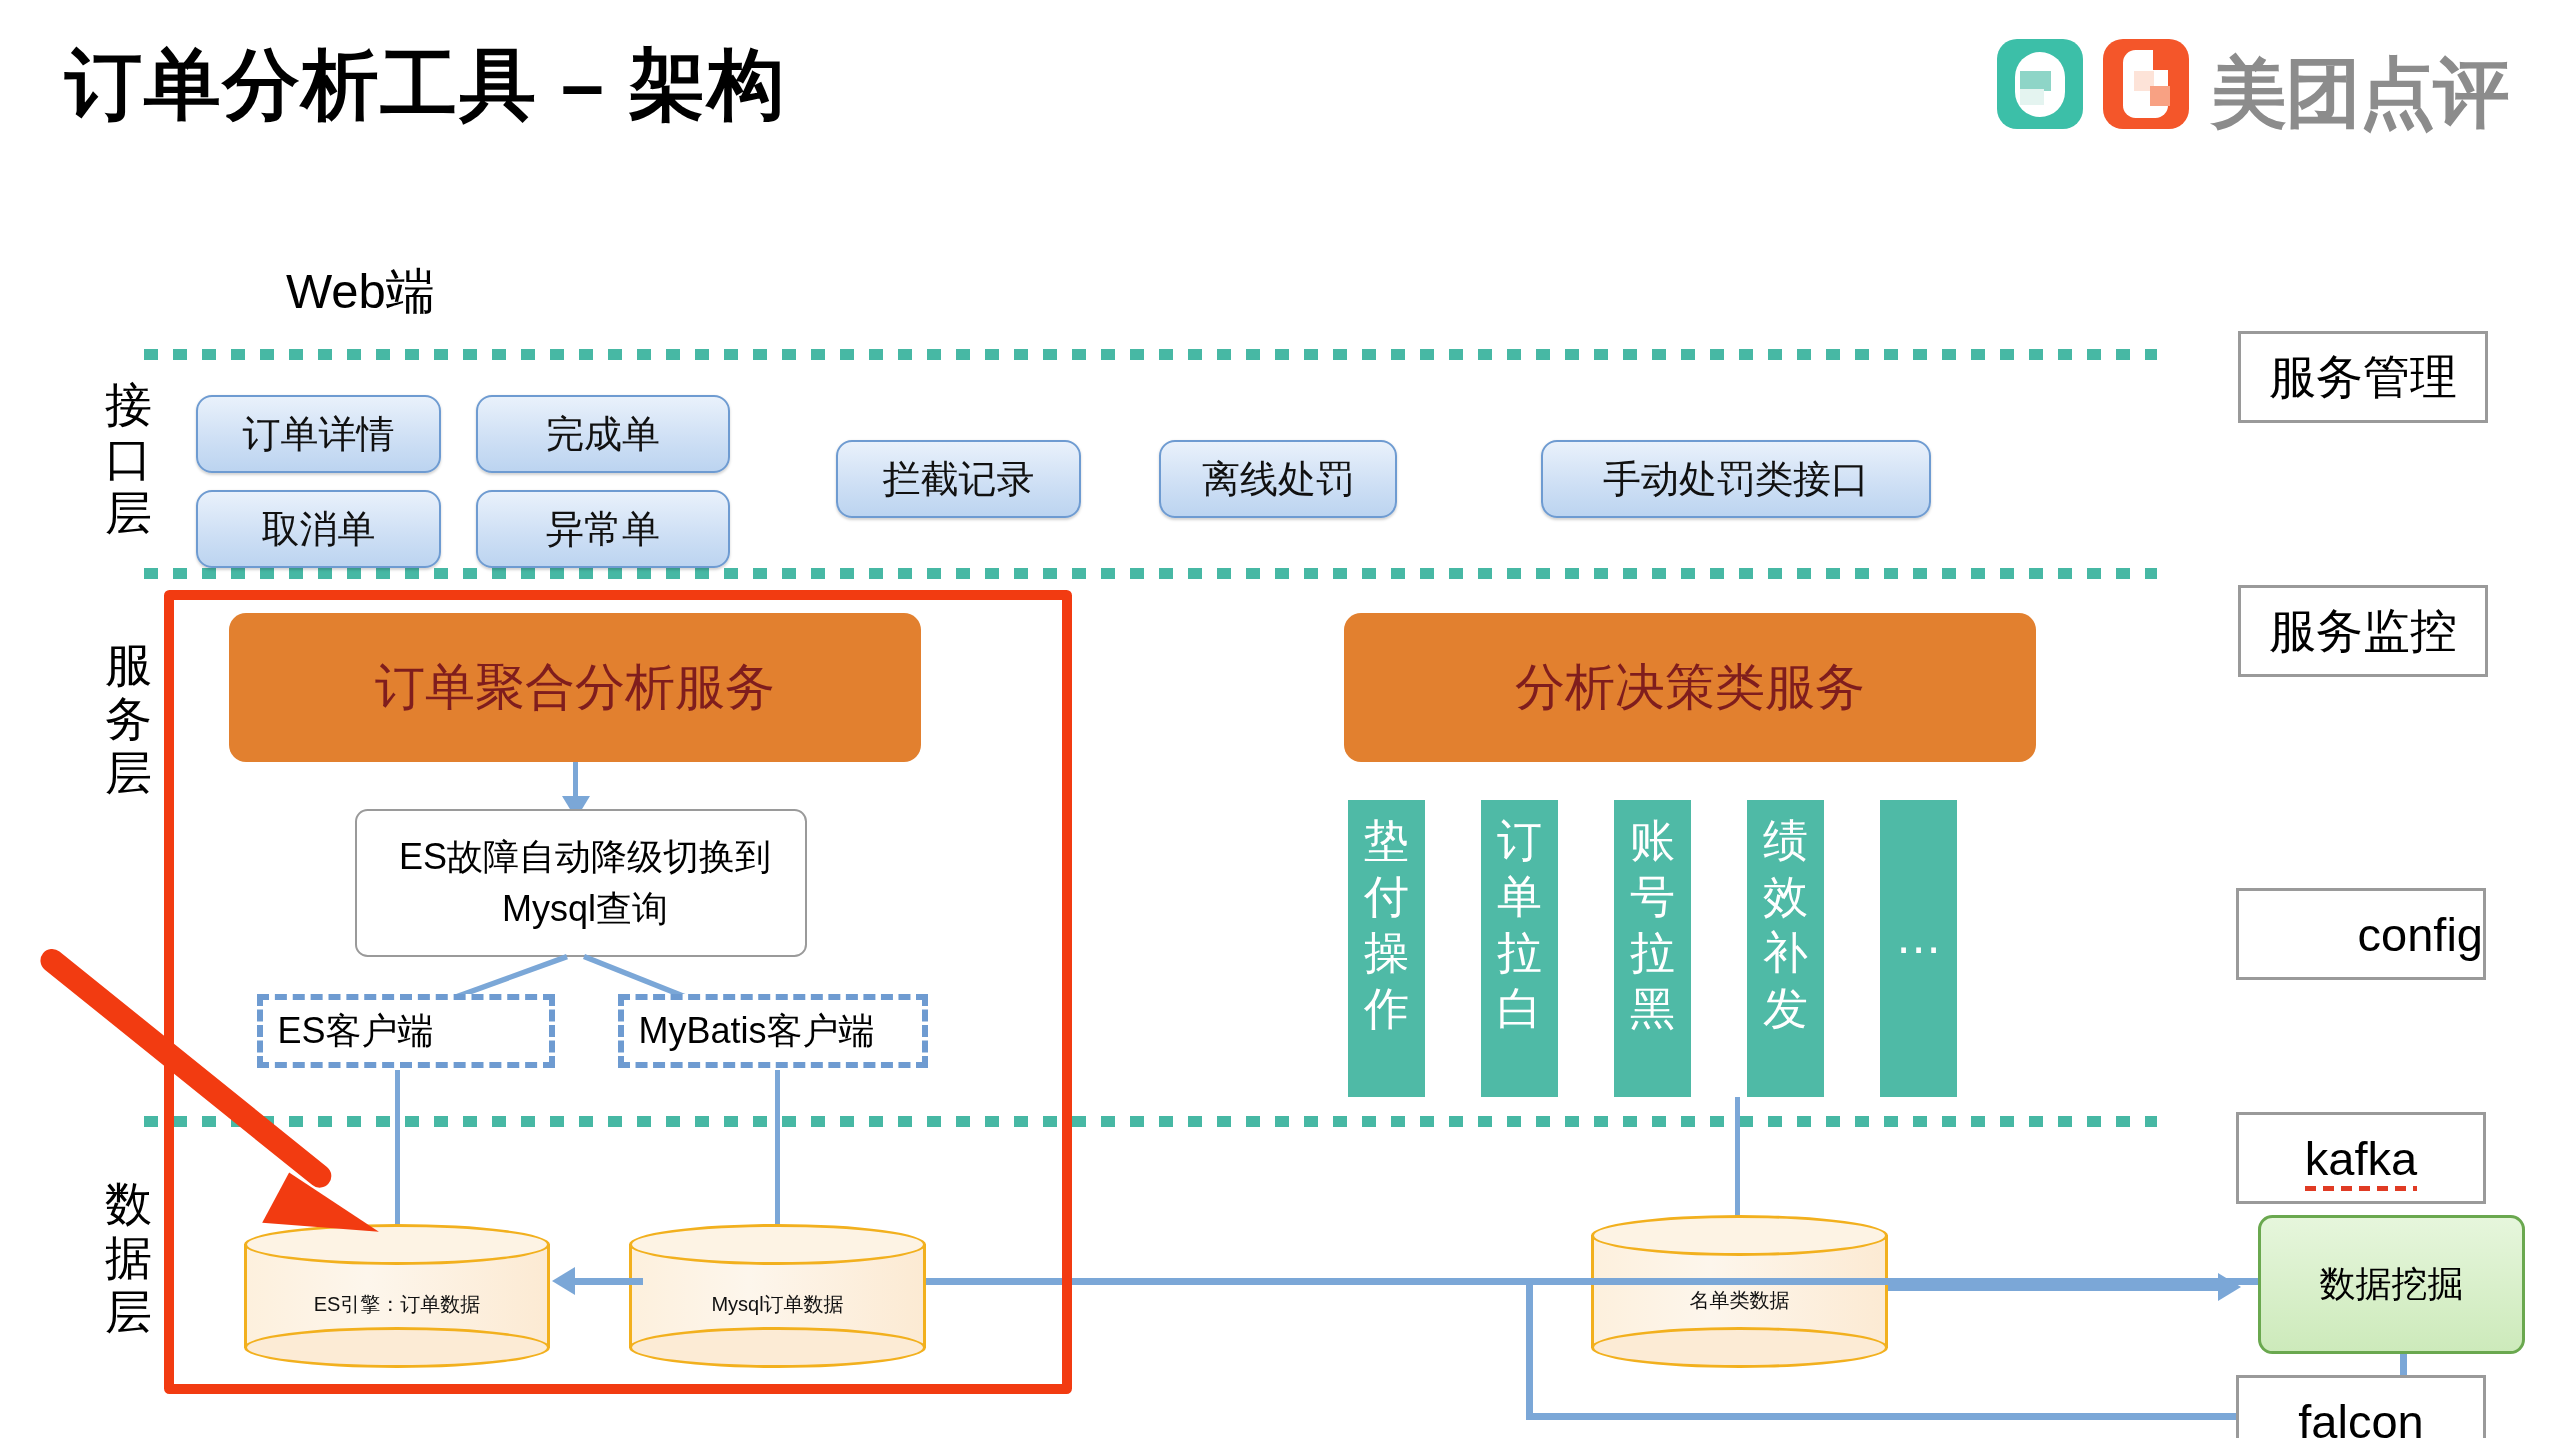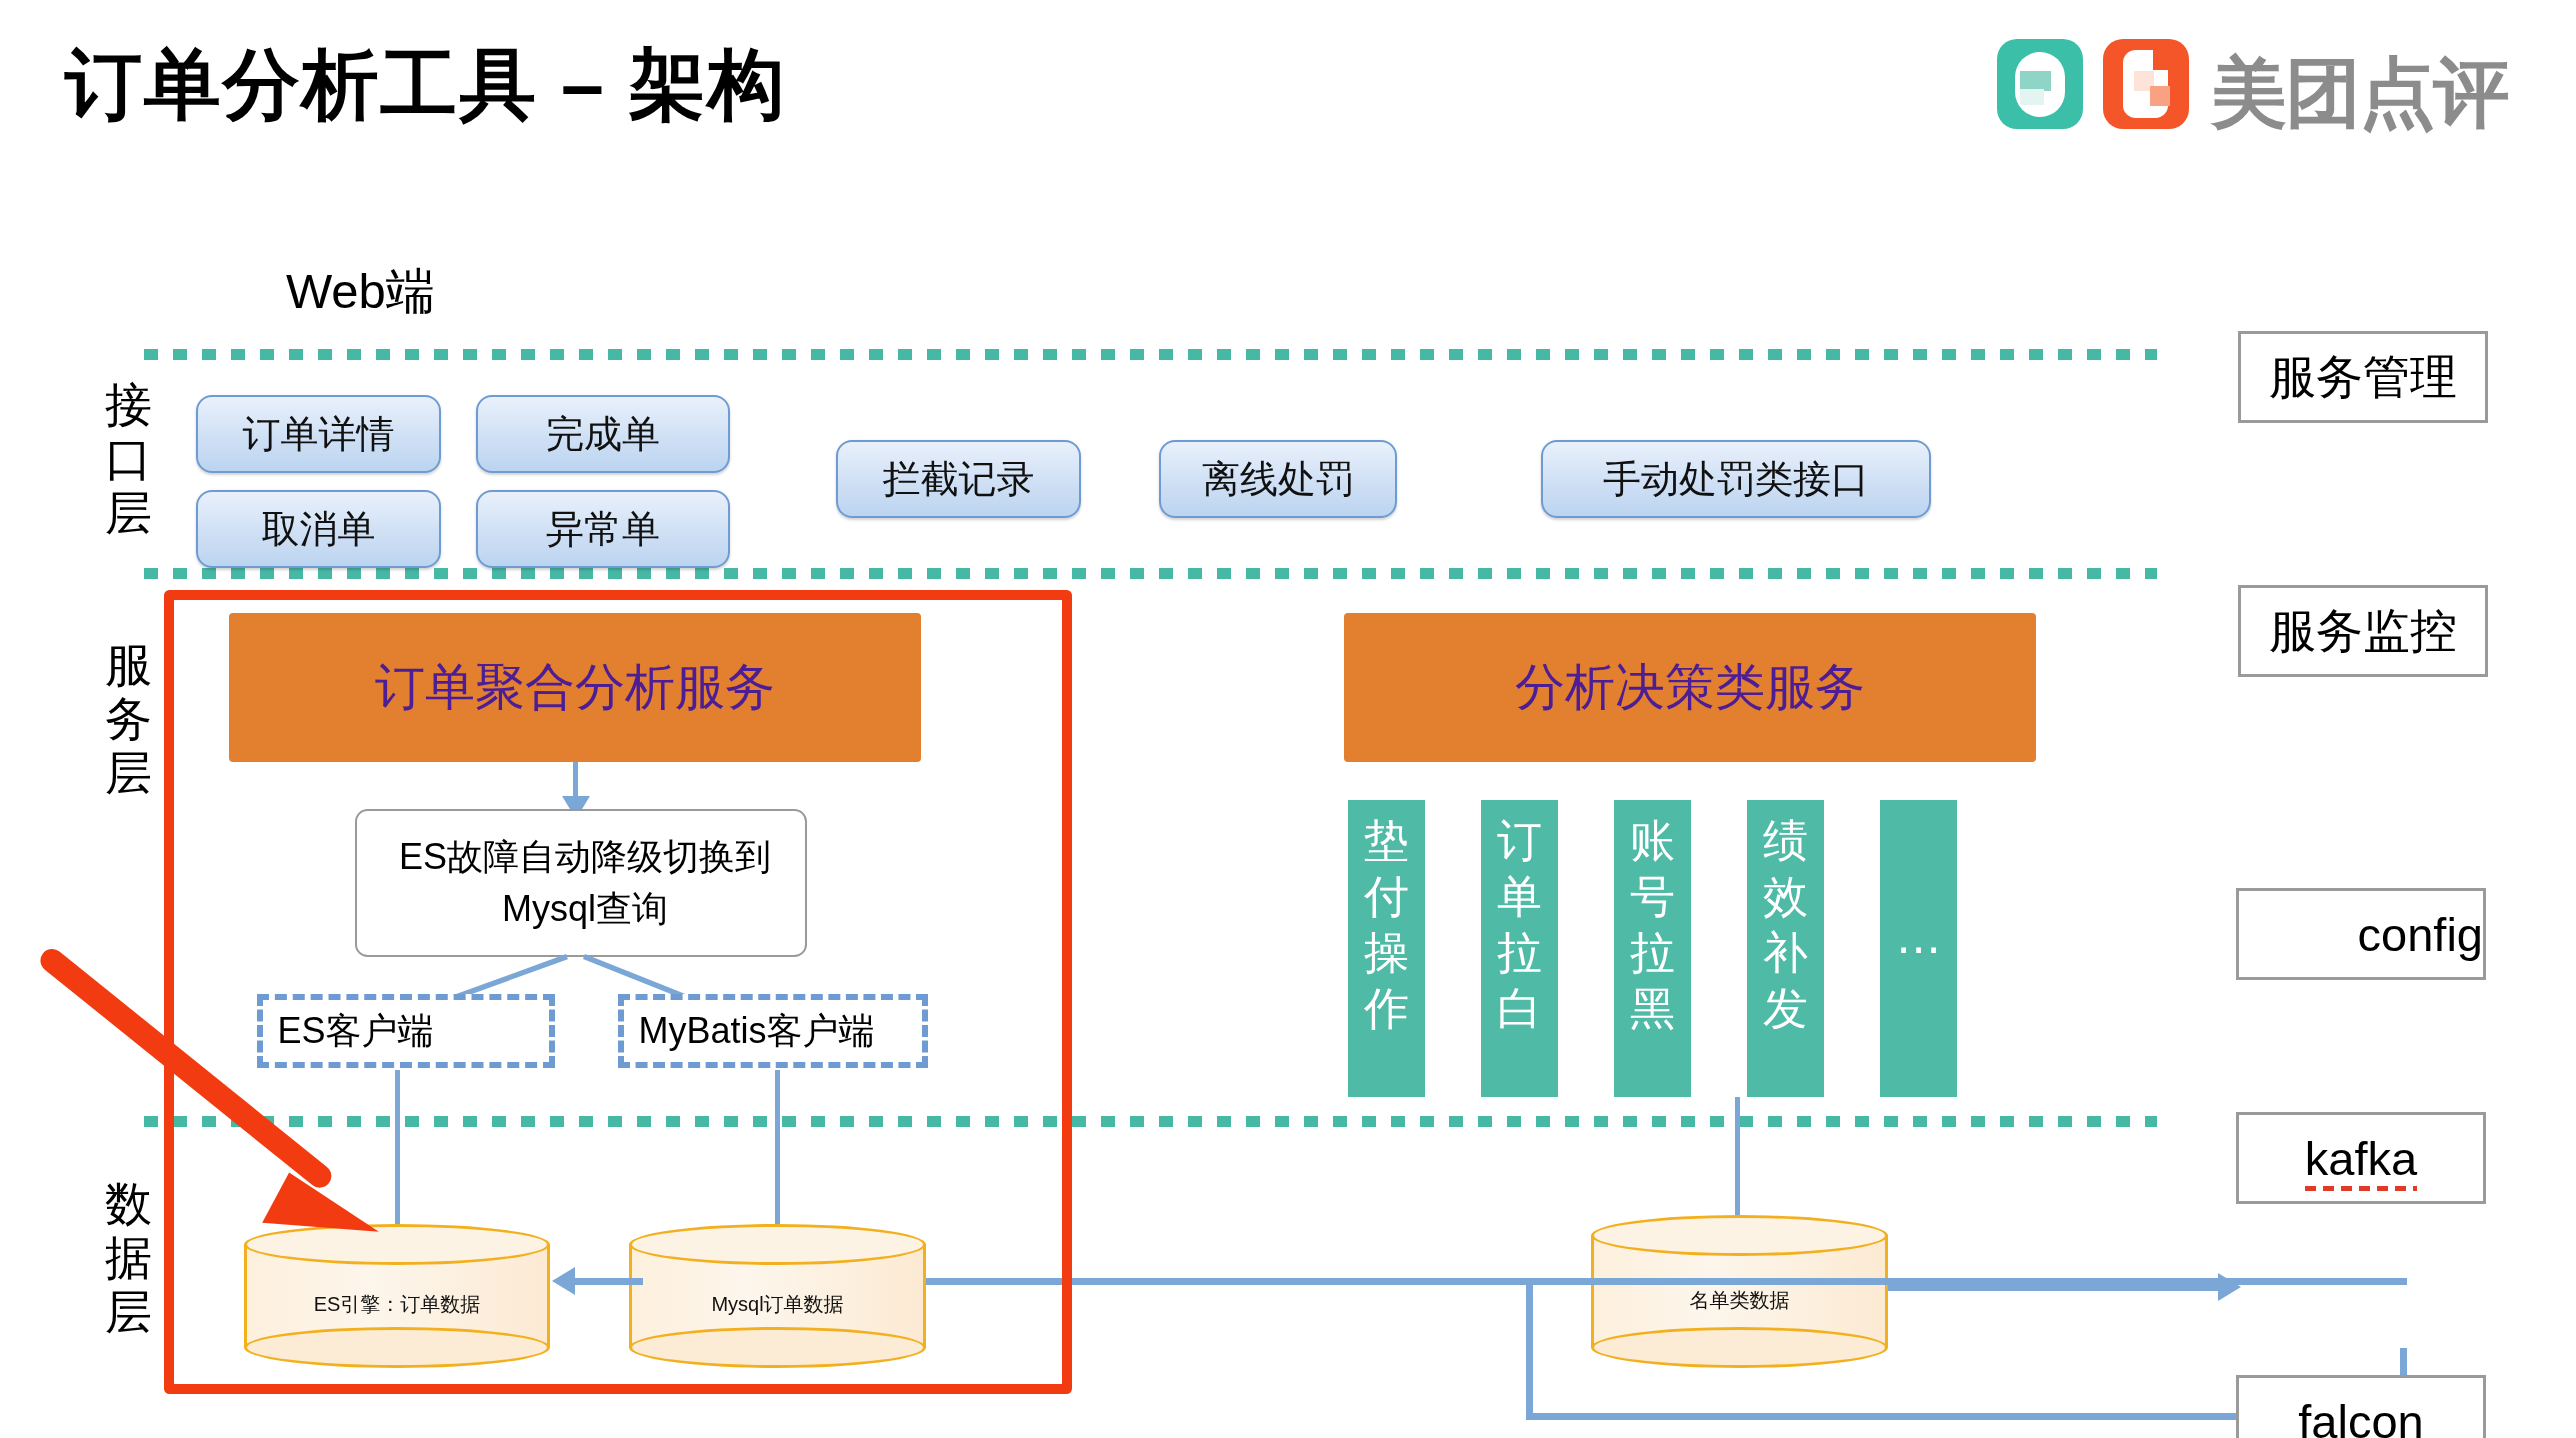--- a/index.html
+++ b/index.html
@@ -36,22 +36,22 @@
   
   #web-label{left:286px;top:259px;font-size:49px;white-space:nowrap;}
 
   
   .ifbox{border:2.7px solid #6E9BD1;border-radius:16px;
     background:linear-gradient(to bottom,#e9f1fb 0%,#cfe0f5 55%,#bcd4f0 100%);
     display:flex;align-items:center;justify-content:center;
     font-size:38px;color:#111;box-shadow:0 1.8px 2.7px rgba(0,0,0,.18);}
 
   
-  .svcbox{background:#E2802F;border-radius:4px;display:flex;align-items:center;
-    justify-content:center;color:#4c1d95;font-size:50px;}
+  .svcbox{background:#E2802F;border-radius:17px;display:flex;align-items:center;
+    justify-content:center;color:#7f1d1d;font-size:50px;}
 
   
   #fallback-box{border:2.7px solid #9a9a9a;border-radius:12.6px;background:#fff;
     display:flex;align-items:center;justify-content:center;text-align:center;
     font-size:36px;line-height:52px;padding-left:8px;}
 
   
   .clientbox{border:6.3px dashed #6E9BD1;background:#fff;
     display:flex;align-items:center;justify-content:flex-start;
     font-size:36px;padding-left:14.4px;box-sizing:border-box;}
@@ -247,20 +247,21 @@
   <div class="abs arrowhead ah-left" style="left:552px;top:1267px;"></div>
 
   <div class="abs ln" style="left:926px;top:1278px;width:1481px;height:7.2px;"></div>
   <div class="abs ln" style="left:1526px;top:1278px;width:7.2px;height:142px;"></div>
   <div class="abs ln" style="left:1526px;top:1413px;width:881px;height:7.2px;"></div>
   <div class="abs ln" style="left:2400px;top:1348px;width:7.2px;height:72px;"></div>
 
   <div class="abs ln" style="left:1888px;top:1284px;width:333px;height:7.2px;"></div>
   <div class="abs arrowhead ah-right" style="left:2218px;top:1273px;"></div>
 
+  <div class="abs" id="mining-box" style="left:2258px;top:1215px;width:261px;height:133px;">数据挖掘</div>
 
   <div class="abs sidebox" style="left:2238px;top:331px;width:244px;height:86px;">
     <span class="sp">服务管理</span>
   </div>
   <div class="abs sidebox" style="left:2238px;top:493px;width:244px;height:86px;">
     <span class="sp">服务监控</span>
   </div>
   <div class="abs sidebox" style="left:2236px;top:704px;width:244px;height:86px;justify-content:flex-end;">
     <span class="sp">config</span>
   </div>

